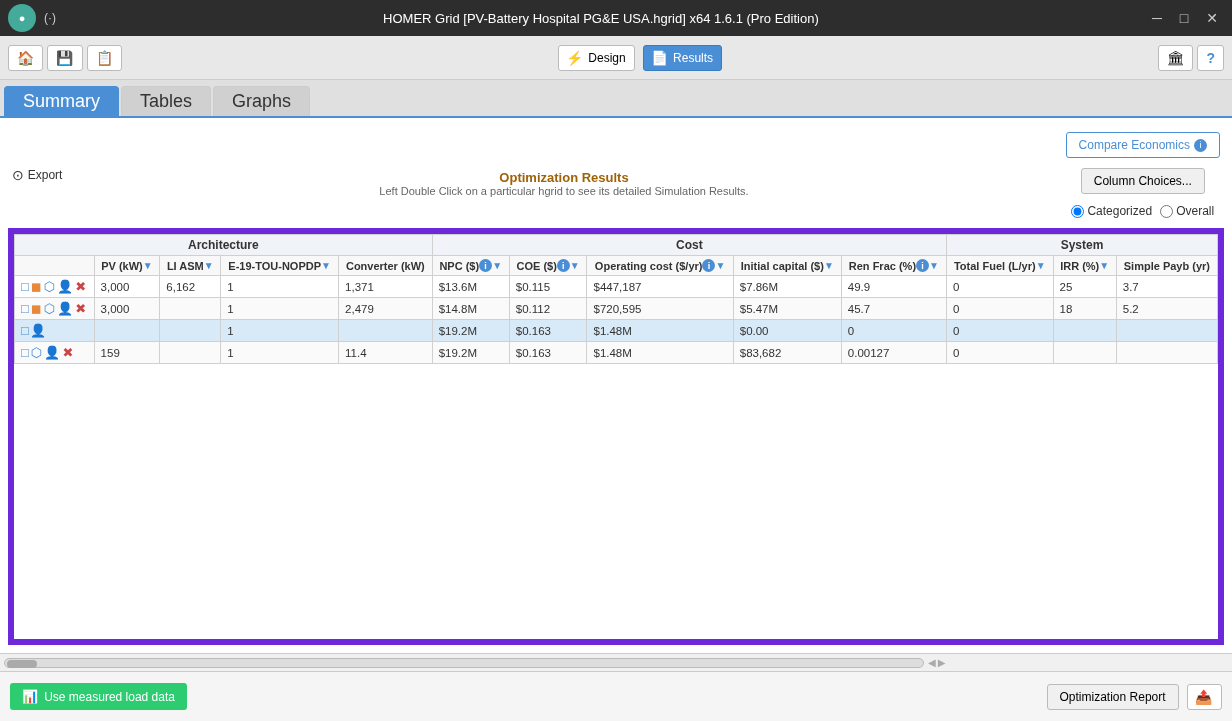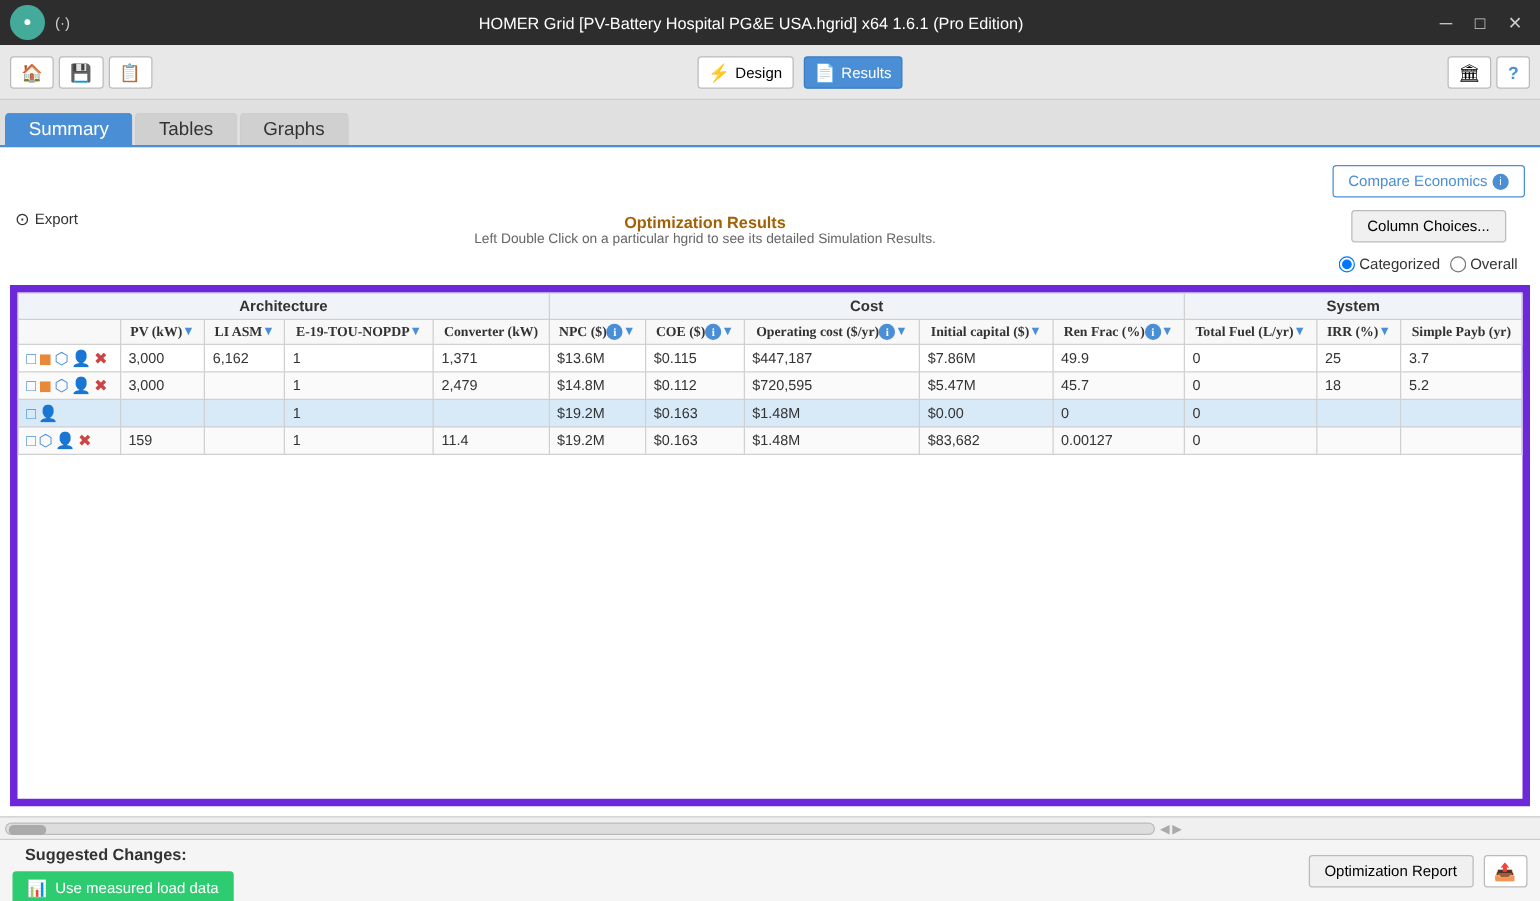--- a/index.html
+++ b/index.html
@@ -56,21 +56,21 @@
       height: 38px;
     }
     .tab {
       padding: 4px 18px;
       cursor: pointer;
       border: 1px solid #ccc;
       border-bottom: none;
       border-radius: 4px 4px 0 0;
       margin-right: 2px;
       background: #d0d0d0;
-      font-size: 15px;
+      font-size: 18px;
       margin-top: 48px;
     }
     .tab.active {
       background: #4a8ed6;
       color: #fff;
       border-color: #4a8ed6;
     }
 
     
     .content {
@@ -158,21 +158,20 @@
       font-size: 11px;
     }
     tbody tr:nth-child(even) { background: #fafafa; }
     tbody tr.highlighted { background: #d8eaf8; }
 
     .col-header {
       display: flex;
       align-items: center;
       gap: 0;
       justify-content: center;
-      font-family: Liberation Serif, serif;
     }
     .sort-btn { cursor: pointer; color: #4a8ed6; font-size: 10px; }
     .info-icon {
       display: inline-flex;
       width: 13px; height: 13px;
       background: #4a8ed6;
       color: #fff;
       border-radius: 50%;
       font-size: 9px;
       align-items: center;
@@ -529,21 +528,20 @@
   <div class="scrollbar-area">
     <div class="h-scrollbar">
       <div class="h-scrollbar-thumb"></div>
     </div>
     <span style="margin-left:4px;font-size:10px;color:#aaa;">◀</span>
     <span style="margin-left:2px;font-size:10px;color:#aaa;">▶</span>
   </div>
 
   <div class="footer-bar">
     <div>
-      <div class="suggested-changes">Suggested Changes:</div>
       <button class="measured-load-btn">
         <span style="font-size:13px;">📊</span>
         <span>Use measured load data</span>
       </button>
     </div>
     <div class="footer-right">
       <button class="opt-report-btn">Optimization Report</button>
       <button class="tb-btn">
           <span class="tb-icon">📤</span>
         </button>

